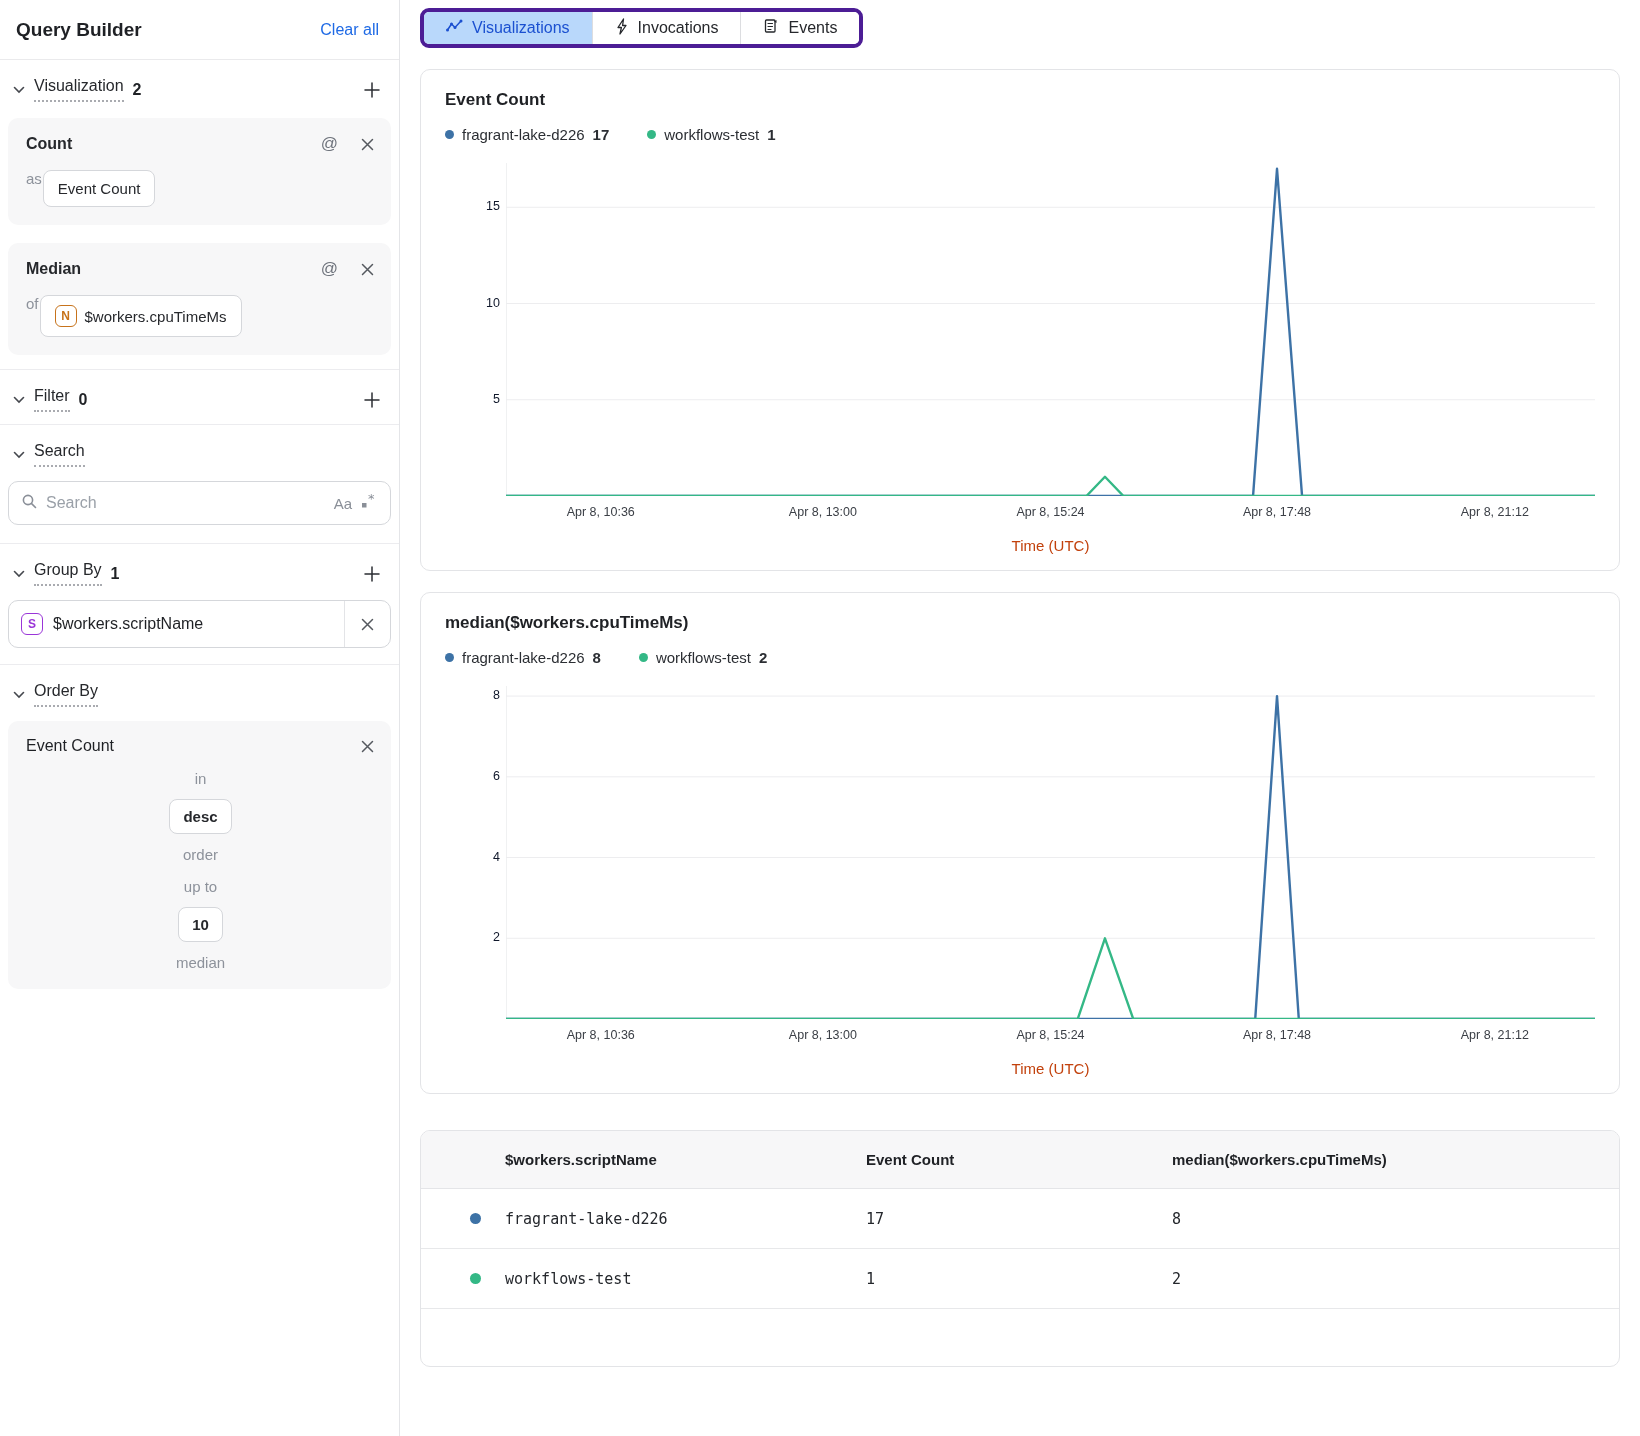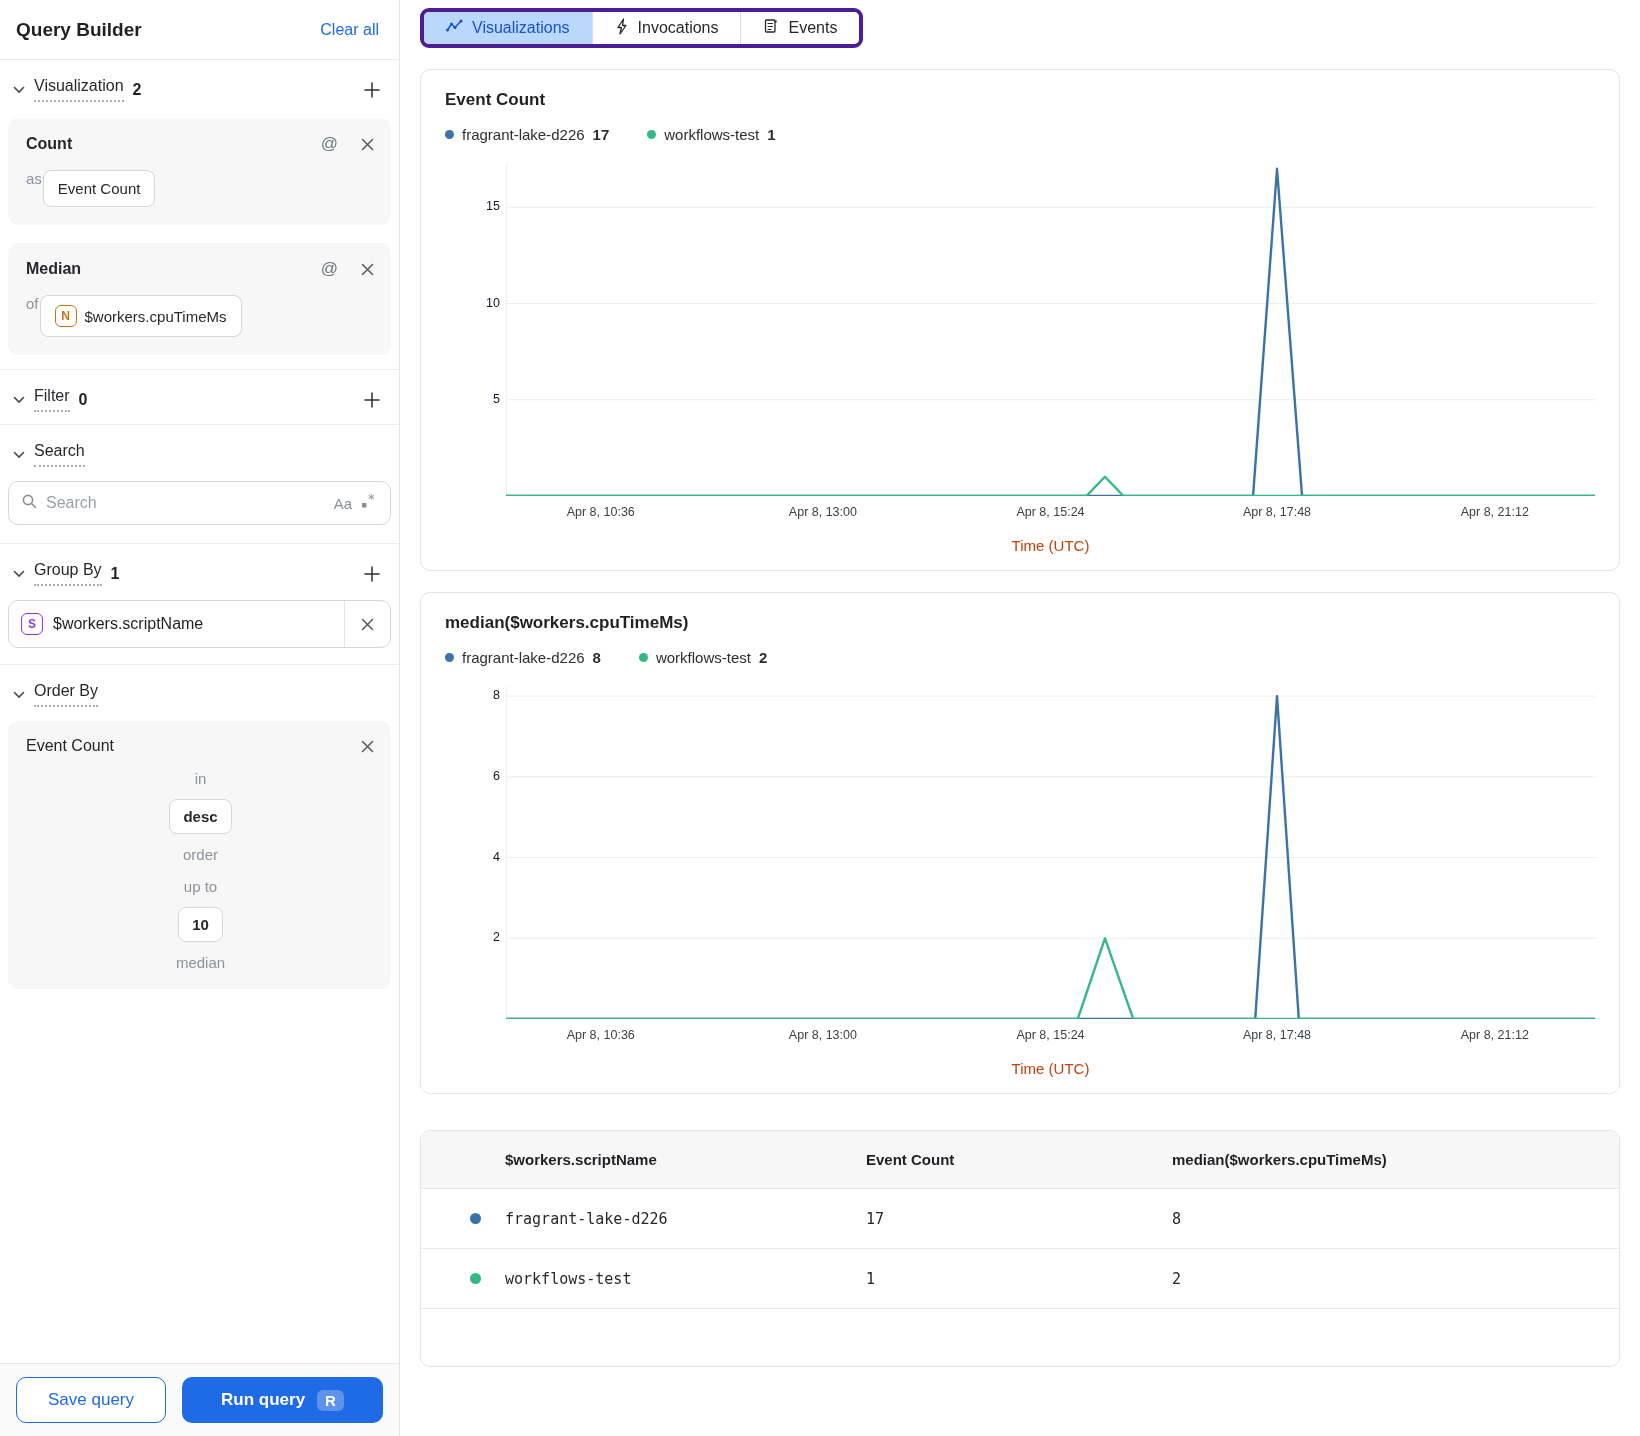--- a/index.html
+++ b/index.html
@@ -256,27 +256,20 @@
           <span>order</span>
         </div>
         <div class="order-row">
           <span>up to</span>
           <span class="small-box">10</span>
           <span>median</span>
         </div>
       </div>
     </div>
 
-    <div class="sb-footer">
-      <button class="btn-save">Save query</button>
-      <button class="btn-run">
-        <span>Run query</span>
-        <span class="kbd">R</span>
-      </button>
-    </div>
   </div>
 
   <div class="main">
     <div class="topbar">
       <div class="tabstrip" id="tabstrip">
           <div class="tab active">
             <span><svg width="17" height="15" viewBox="0 0 17 15">
                 <polyline points="1.5,11 5.5,5 9,8.5 15,2" fill="none" stroke="#1b50d0" stroke-width="1.5"></polyline>
                 <circle cx="1.5" cy="11" r="1.5" fill="#1b50d0"></circle>
                 <circle cx="5.5" cy="5" r="1.5" fill="#1b50d0"></circle>

